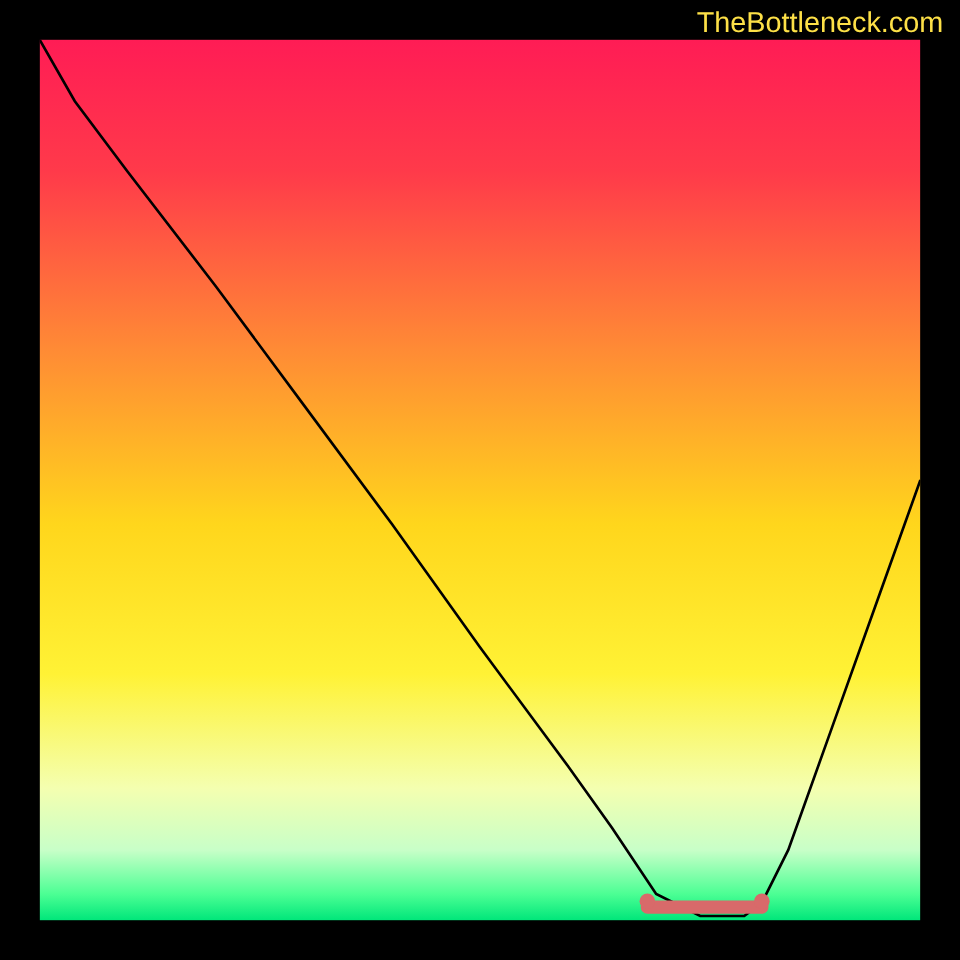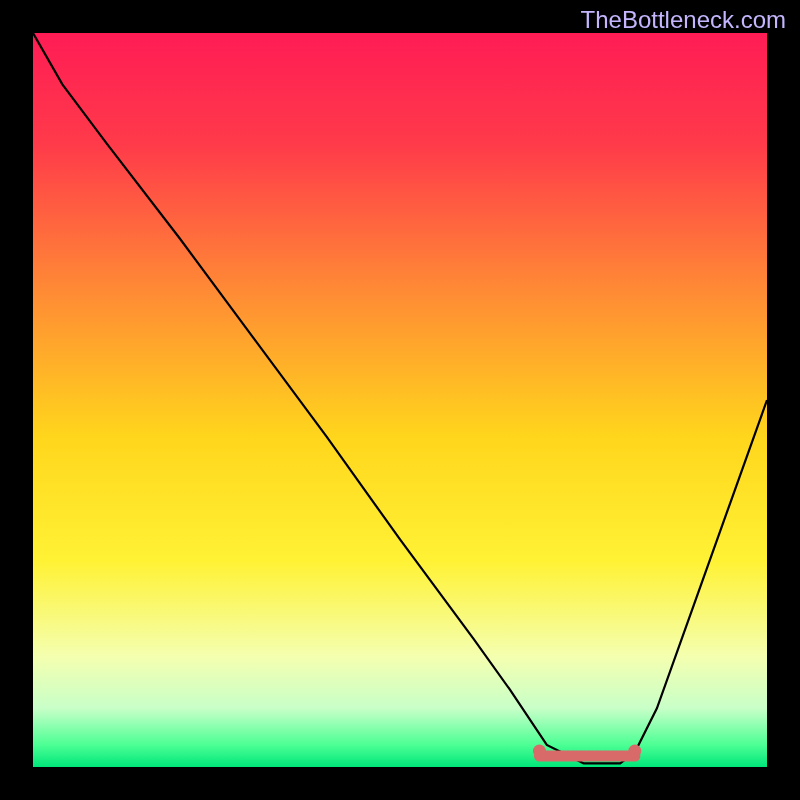--- a/index.html
+++ b/index.html
@@ -8,21 +8,21 @@
     height: 800px;
     background: #000;
     position: relative;
     font-family: Arial, sans-serif;
     overflow: hidden;
   }
   .watermark {
     position: absolute;
     top: 6px;
     right: 14px;
-    color: #c4b5fd;
+    color: #fde047;
     font-size: 24px;
     font-weight: 500;
     z-index: 10;
   }
   .plot-container {
     position: absolute;
     left: 33px;
     top: 33px;
     width: 734px;
     height: 734px;

